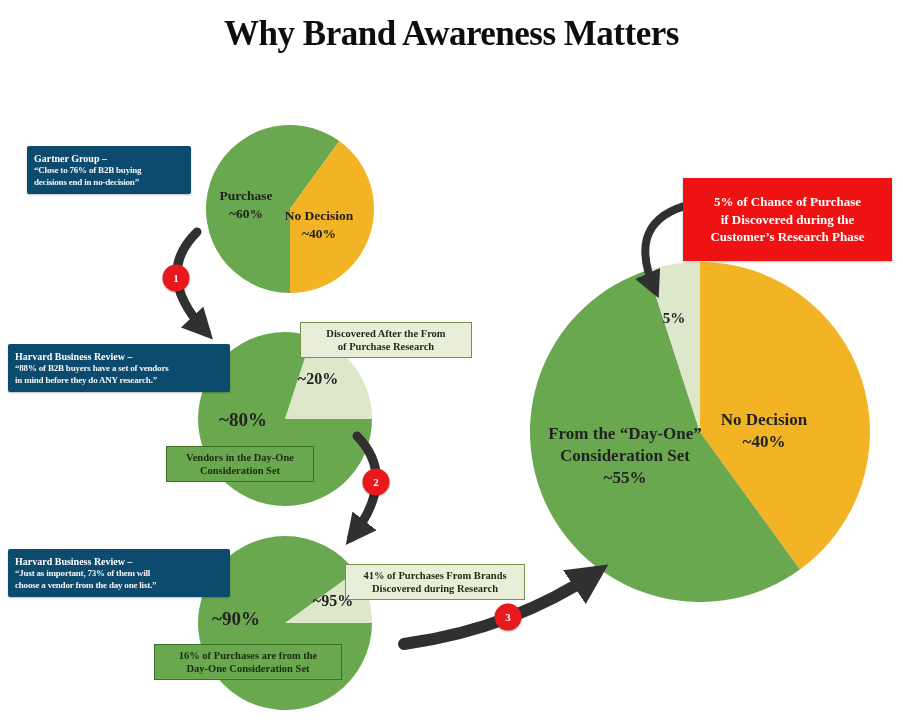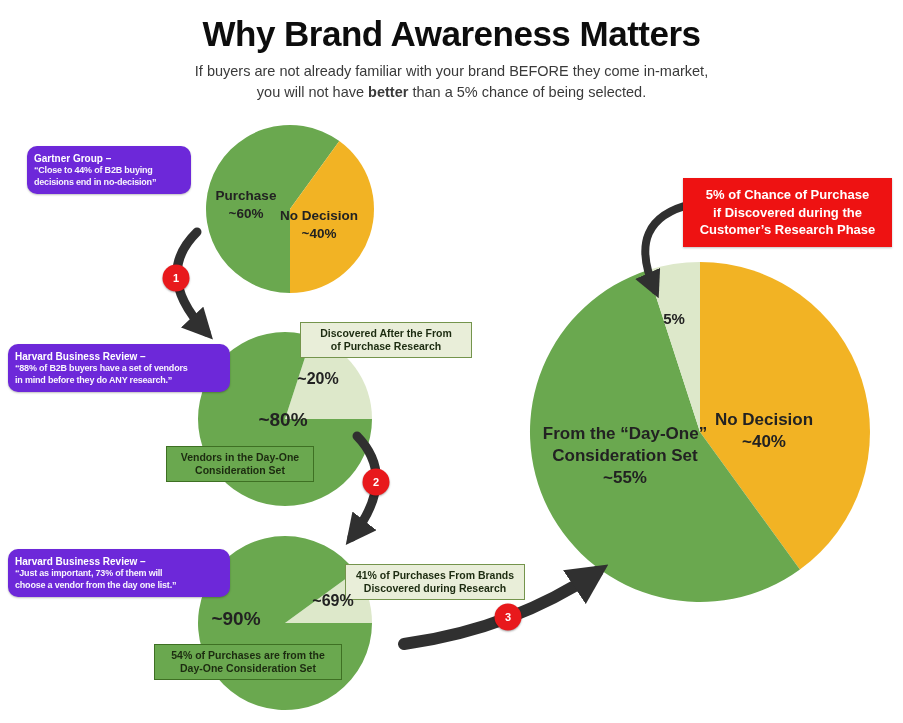--- a/index.html
+++ b/index.html
@@ -1,37 +1,37 @@
 <!DOCTYPE html>
 <html><head>
 <meta charset="utf-8">
 <style>
   html,body{margin:0;padding:0;background:#fff;}
   .canvas{
     position:relative;width:903px;height:723px;background:#ffffff;overflow:hidden;
-    font-family:Liberation Sans, sans-serif;color:#222;
+    font-family:Liberation Serif, serif;color:#222;
   }
   .layer{position:absolute;left:0;top:0;}
   .abs{position:absolute;}
   .ctr{transform:translate(-50%,-50%);text-align:center;}
   .pre{white-space:pre-line;}
 
   
   .title{
     left:0;top:14px;width:903px;text-align:center;
     font-size:35px;font-weight:bold;letter-spacing:-.5px;color:#0d0d0d;
   }
   .subtitle{
     left:0;top:61px;width:903px;text-align:center;
     font-size:14.5px;color:#3a3a3a;line-height:1.45;
   }
 
   
   .blue-box{
-    background:#6d28d9;color:#ffffff;border-radius:10px;
+    background:#0c4a6e;color:#ffffff;border-radius:2px;
     padding:6px 7px;line-height:1.3;box-shadow:0 1px 2px rgba(0,0,0,.25);
   }
   .blue-box .src{font-size:10px;font-weight:bold;}
   .blue-box .quote{font-size:9px;font-weight:bold;letter-spacing:-.2px;opacity:.95;}
   .bb1{left:27px;top:146px;width:150px;}
   .bb2{left:8px;top:344px;width:208px;}
   .bb3{left:8px;top:549px;width:208px;}
 
   
   .tag{
@@ -42,29 +42,29 @@
   .tag.green{background:#6aa84f;border-color:#3e7023;}
   .tag1{left:300px;top:322px;width:164px;font-size:10.5px;}
   .tag2{left:166px;top:446px;width:140px;font-size:10.5px;}
   .tag3{left:345px;top:564px;width:172px;font-size:10.5px;}
   .tag4{left:154px;top:644px;width:180px;font-size:10.5px;}
 
   
   .red-box{
     left:683px;top:178px;width:209px;background:#ee1212;color:#ffffff;
     text-align:center;font-size:13px;font-weight:bold;line-height:1.35;
-    padding:8px 0;box-shadow:0 1px 2px rgba(0,0,0,.25);
+    padding:15px 0;box-shadow:0 1px 2px rgba(0,0,0,.25);
   }
 
   
   .pie-label{font-weight:bold;color:#222;line-height:1.3;}
   .lbl-purchase{left:246px;top:205px;font-size:13.5px;}
   .lbl-nodec1{left:319px;top:225px;font-size:13.5px;}
   .lbl-20{left:318px;top:379px;font-size:16px;}
-  .lbl-80{left:243px;top:420px;font-size:19px;margin-left:40px;}
+  .lbl-80{left:243px;top:420px;font-size:19px;}
   .lbl-10{left:333px;top:601px;font-size:16px;}
   .lbl-90{left:236px;top:619px;font-size:19px;}
   .lbl-5{left:674px;top:319px;font-size:15px;}
   .lbl-dayone{left:617px;top:456px;font-size:17px;margin-left:8px;}
   .lbl-nodec4{left:764px;top:431px;font-size:17px;}
 
   
   .badge{
     width:27px;height:27px;border-radius:50%;background:#e8191c;color:#fff;
     font-size:11px;font-weight:bold;line-height:27px;text-align:center;
@@ -104,28 +104,24 @@
         <path d="M700,432 L647.47,270.32 A170,170 0 0 1 700.00,262.00 Z" fill="#dde8ca"></path>
       </g>
 
     <path d="M 197,232 Q 153,275 206,332" fill="none" stroke="#303030" stroke-width="9" stroke-linecap="round" marker-end="url(#ah)"></path>
     <path d="M 357,436 Q 398,478 352,537" fill="none" stroke="#303030" stroke-width="9" stroke-linecap="round" marker-end="url(#ah)"></path>
     <path d="M 404,644 Q 512,629 597,572" fill="none" stroke="#303030" stroke-width="12" stroke-linecap="round" marker-end="url(#ah)"></path>
     <path d="M 692,204 Q 624,220 655,290" fill="none" stroke="#303030" stroke-width="8" stroke-linecap="round" marker-end="url(#ah)"></path>
   </svg>
 
   <div class="abs title">Why Brand Awareness Matters</div>
-  <div class="abs subtitle">
-    <div>If buyers are not already familiar with your brand BEFORE they come in-market,</div>
-    <div><span>you will not have </span><b>better</b><span> than a 5% chance of being selected.</span></div>
-  </div>
 
   <div class="abs blue-box bb1">
     <div class="src">Gartner Group –</div>
-    <div class="quote pre">“Close to 44% of B2B buying
+    <div class="quote pre">“Close to 76% of B2B buying
 decisions end in no-decision”</div>
   </div>
   <div class="abs blue-box bb2">
     <div class="src">Harvard Business Review –</div>
     <div class="quote pre">“88% of B2B buyers have a set of vendors
 in mind before they do ANY research.”</div>
   </div>
   <div class="abs blue-box bb3">
     <div class="src">Harvard Business Review –</div>
     <div class="quote pre">“Just as important, 73% of them will
@@ -143,23 +139,23 @@
 
   <div class="abs tag pale pre tag1">Discovered After the From
 of Purchase Research</div>
   <div class="abs ctr pie-label lbl-20">~20%</div>
   <div class="abs ctr pie-label lbl-80">~80%</div>
   <div class="abs tag green pre tag2">Vendors in the Day-One
 Consideration Set</div>
 
   <div class="abs tag pale pre tag3">41% of Purchases From Brands
 Discovered during Research</div>
-  <div class="abs ctr pie-label lbl-10">~69%</div>
+  <div class="abs ctr pie-label lbl-10">~95%</div>
   <div class="abs ctr pie-label lbl-90">~90%</div>
-  <div class="abs tag green pre tag4">54% of Purchases are from the
+  <div class="abs tag green pre tag4">16% of Purchases are from the
 Day-One Consideration Set</div>
 
   <div class="abs ctr pie-label lbl-5">5%</div>
   <div class="abs ctr pie-label pre lbl-dayone">From the “Day-One”
 Consideration Set
 ~55%</div>
   <div class="abs ctr pie-label pre lbl-nodec4">No Decision
 ~40%</div>
 
   <div class="abs ctr badge badge1">1</div>

